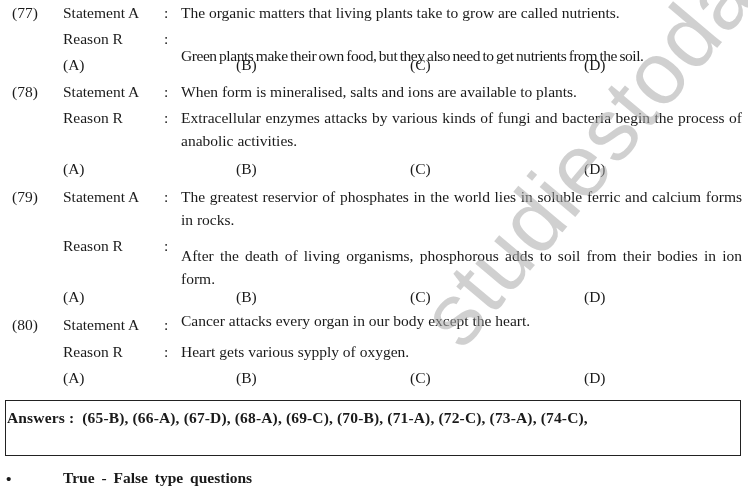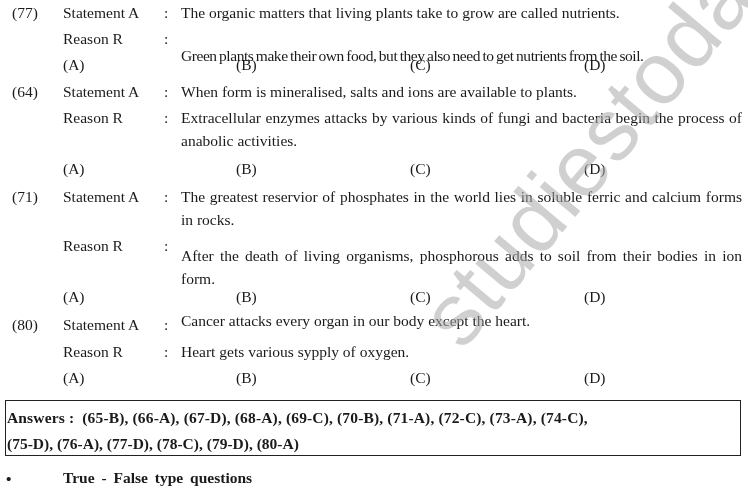--- a/index.html
+++ b/index.html
@@ -44,35 +44,35 @@
   <span class="abs lbl" style="top:30px">Reason R</span>
   <span class="abs colon" style="top:30px">:</span>
   <span class="abs txt nojust" style="top:44px; letter-spacing:-0.45px; word-spacing:-1px">Green plants make their own food, but they also need to get nutrients from the soil.</span>
   <span class="abs opt-a" style="top:56px">(A)</span>
   <span class="abs opt-b" style="top:56px">(B)</span>
   <span class="abs opt-c" style="top:56px">(C)</span>
   <span class="abs opt-d" style="top:56px">(D)</span>
 </div>
 
 <div>
-  <span class="abs num" style="top:83px">(64)</span>
+  <span class="abs num" style="top:83px">(78)</span>
   <span class="abs lbl" style="top:83px">Statement A</span>
   <span class="abs colon" style="top:83px">:</span>
   <span class="abs txt nojust" style="top:80px">When form is mineralised, salts and ions are available to plants.</span>
   <span class="abs lbl" style="top:109px">Reason R</span>
   <span class="abs colon" style="top:109px">:</span>
   <span class="abs txt" style="top:106px">Extracellular enzymes attacks by various kinds of fungi and bacteria begin the process of anabolic activities.</span>
   <span class="abs opt-a" style="top:160px">(A)</span>
   <span class="abs opt-b" style="top:160px">(B)</span>
   <span class="abs opt-c" style="top:160px">(C)</span>
   <span class="abs opt-d" style="top:160px">(D)</span>
 </div>
 
 <div>
-  <span class="abs num" style="top:188px">(71)</span>
+  <span class="abs num" style="top:188px">(79)</span>
   <span class="abs lbl" style="top:188px">Statement A</span>
   <span class="abs colon" style="top:188px">:</span>
   <span class="abs txt" style="top:185px">The greatest reservior of phosphates in the world lies in soluble ferric and calcium forms in rocks.</span>
   <span class="abs lbl" style="top:237px">Reason R</span>
   <span class="abs colon" style="top:237px">:</span>
   <span class="abs txt" style="top:244px">After the death of living organisms, phosphorous adds to soil from their bodies in ion form.</span>
   <span class="abs opt-a" style="top:288px">(A)</span>
   <span class="abs opt-b" style="top:288px">(B)</span>
   <span class="abs opt-c" style="top:288px">(C)</span>
   <span class="abs opt-d" style="top:288px">(D)</span>
@@ -87,19 +87,18 @@
   <span class="abs colon" style="top:343px">:</span>
   <span class="abs txt nojust" style="top:340px">Heart gets various sypply of oxygen.</span>
   <span class="abs opt-a" style="top:369px">(A)</span>
   <span class="abs opt-b" style="top:369px">(B)</span>
   <span class="abs opt-c" style="top:369px">(C)</span>
   <span class="abs opt-d" style="top:369px">(D)</span>
 </div>
 
 <div class="answers-box">
   <div style="white-space:pre; letter-spacing:0.15px">Answers :  (65-B), (66-A), (67-D), (68-A), (69-C), (70-B), (71-A), (72-C), (73-A), (74-C),</div>
-  <div>(75-D), (76-A), (77-D), (78-C), (79-D), (80-A)</div>
 </div>
 
 <span class="abs bullet">•</span>
 <span class="abs section">True - False type questions</span>
 
 <div class="watermark">studiestoday.com</div>
 
 </body></html>

